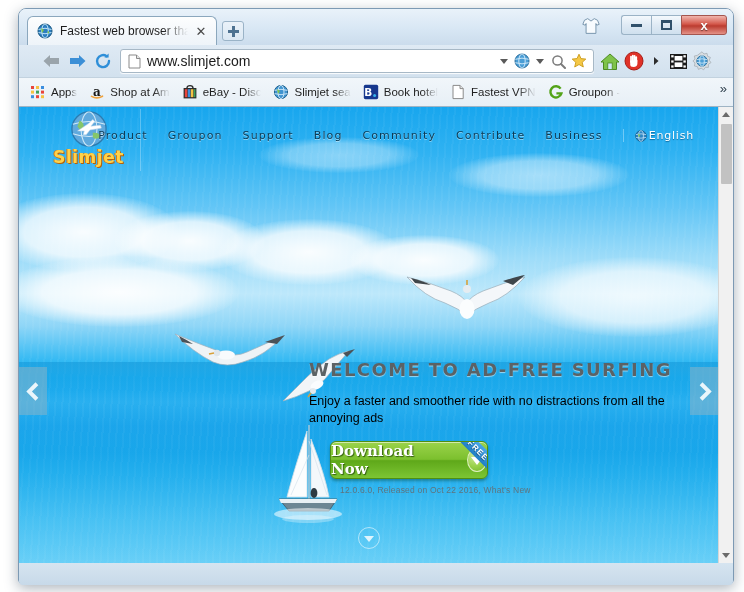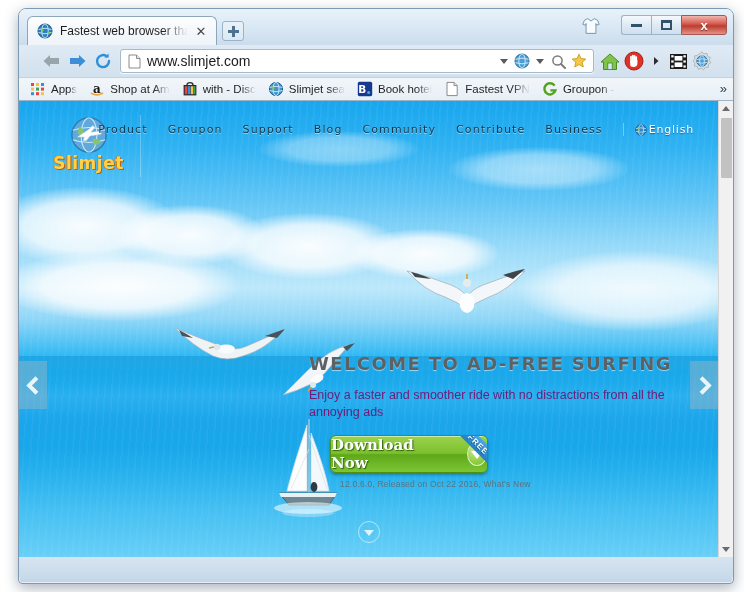--- a/index.html
+++ b/index.html
@@ -128,21 +128,21 @@
     font-size: 14px; color: #1b1b1b; white-space: nowrap; overflow: hidden;
     flex: 1 1 auto;
   }
   .omni-right { display:flex; align-items:center; gap:1px; flex:0 0 auto; }
   .caret-down { width:0;height:0;border-left:4px solid transparent;border-right:4px solid transparent;border-top:5px solid #5a5a5a; margin:0 3px; }
   .tool-icon { width:20px;height:20px;display:flex;align-items:center;justify-content:center;flex:0 0 auto;cursor:pointer; }
   .tool-icon.wide { width:24px; }
 
   
   #bookmarks {
-    height: 24px;
+    height: 30px;
     display:flex; align-items:center;
     padding: 8px 6px;
     background: linear-gradient(180deg,#f1f6fa 0%, #e7eff6 100%);
     border-top: 1px solid #c2d2df;
     border-bottom: 1px solid #9fb4c4;
     overflow: hidden;
     position: relative;
   }
   .bm {
     display:flex; align-items:center;
@@ -213,21 +213,21 @@
     pointer-events:none;
   }
 
   
   #siteheader {
     position: relative;
     height: 64px;
     z-index: 4;
   }
   #logo-block {
-    position:absolute; left: 18px; top: 14px;
+    position:absolute; left: 18px; top: 2px;
     width: 104px; height: 62px;
     border-right: 1px solid rgba(255,255,255,.28);
     display:flex; flex-direction:column; align-items:center;
   }
   #logo-globe { width: 38px; height: 38px; margin-top: 1px; }
   #logo-word {
     font-family: "DejaVu Sans", sans-serif;
     font-size: 17px; font-weight: bold; letter-spacing: .5px;
     color: #ffd24a; text-shadow: 1px 1px 0 #b4610a, -1px 0 0 #d87a10;
     line-height: 18px;
@@ -258,21 +258,21 @@
   #hero { position:absolute; left:0; right:0; top:64px; bottom:0; z-index:3; }
   #hero-text { position:absolute; left: 290px; top: 188px; width: 390px; }
   #hero-title {
     font-family: "DejaVu Sans", sans-serif;
     font-size: 18px; font-weight: bold; letter-spacing: 1.4px;
     color: #5b6265; text-shadow: 0 1px 1px rgba(255,255,255,.55);
     white-space: nowrap;
   }
   #hero-sub {
     margin-top: 13px;
-    font-size: 12.5px; line-height: 17px; color: #701a75;
+    font-size: 12.5px; line-height: 17px; color: #000000;
     width: 372px;
   }
   #dl-wrap { position:absolute; left: 311px; top: 270px; }
   #dl-button {
     position: relative;
     width: 158px; height: 38px;
     border-radius: 6px;
     background: linear-gradient(180deg,#9bd34b 0%, #7cc02e 48%, #5fa81a 52%, #7cc534 100%);
     border: 1px solid #4f8f12;
     box-shadow: inset 0 1px 0 rgba(255,255,255,.55), 0 2px 3px rgba(0,40,0,.35);
@@ -527,21 +527,21 @@
 
       <div class="bm">
         <svg class="bm-ico" viewBox="0 0 16 16">
           <path d="M5 4 Q5 1.6 8 1.6 Q11 1.6 11 4" fill="none" stroke="#2c2c2c" stroke-width="1.4"></path>
           <rect x="1.6" y="4" width="12.8" height="10.4" fill="#2c2c2c"></rect>
           <rect x="2.8" y="5.2" width="2.6" height="8" fill="#e8453c"></rect>
           <rect x="5.8" y="5.2" width="2.6" height="8" fill="#3b8ede"></rect>
           <rect x="8.8" y="5.2" width="2.6" height="8" fill="#f5c243"></rect>
           <rect x="11.8" y="5.2" width="1.6" height="8" fill="#3ea15d"></rect>
         </svg>
-        <span class="bm-label">with - Disc</span>
+        <span class="bm-label">eBay - Disc</span>
       </div>
 
       <div class="bm">
         <svg class="bm-ico" viewBox="0 0 16 16">
           <circle cx="8" cy="8" r="6.6" fill="#3f93cf" stroke="#24648f" stroke-width="1"></circle>
           <ellipse cx="8" cy="8" rx="3" ry="6.6" fill="none" stroke="#d6ecfa" stroke-width=".9"></ellipse>
           <path d="M1.6 6.4 Q8 4.2 14.4 6.4 M1.6 9.6 Q8 11.8 14.4 9.6" stroke="#d6ecfa" stroke-width=".9" fill="none"></path>
           <path d="M4 5 L7 7 L5 10 Z" fill="#7fc44e"></path>
         </svg>
         <span class="bm-label">Slimjet sea</span>

